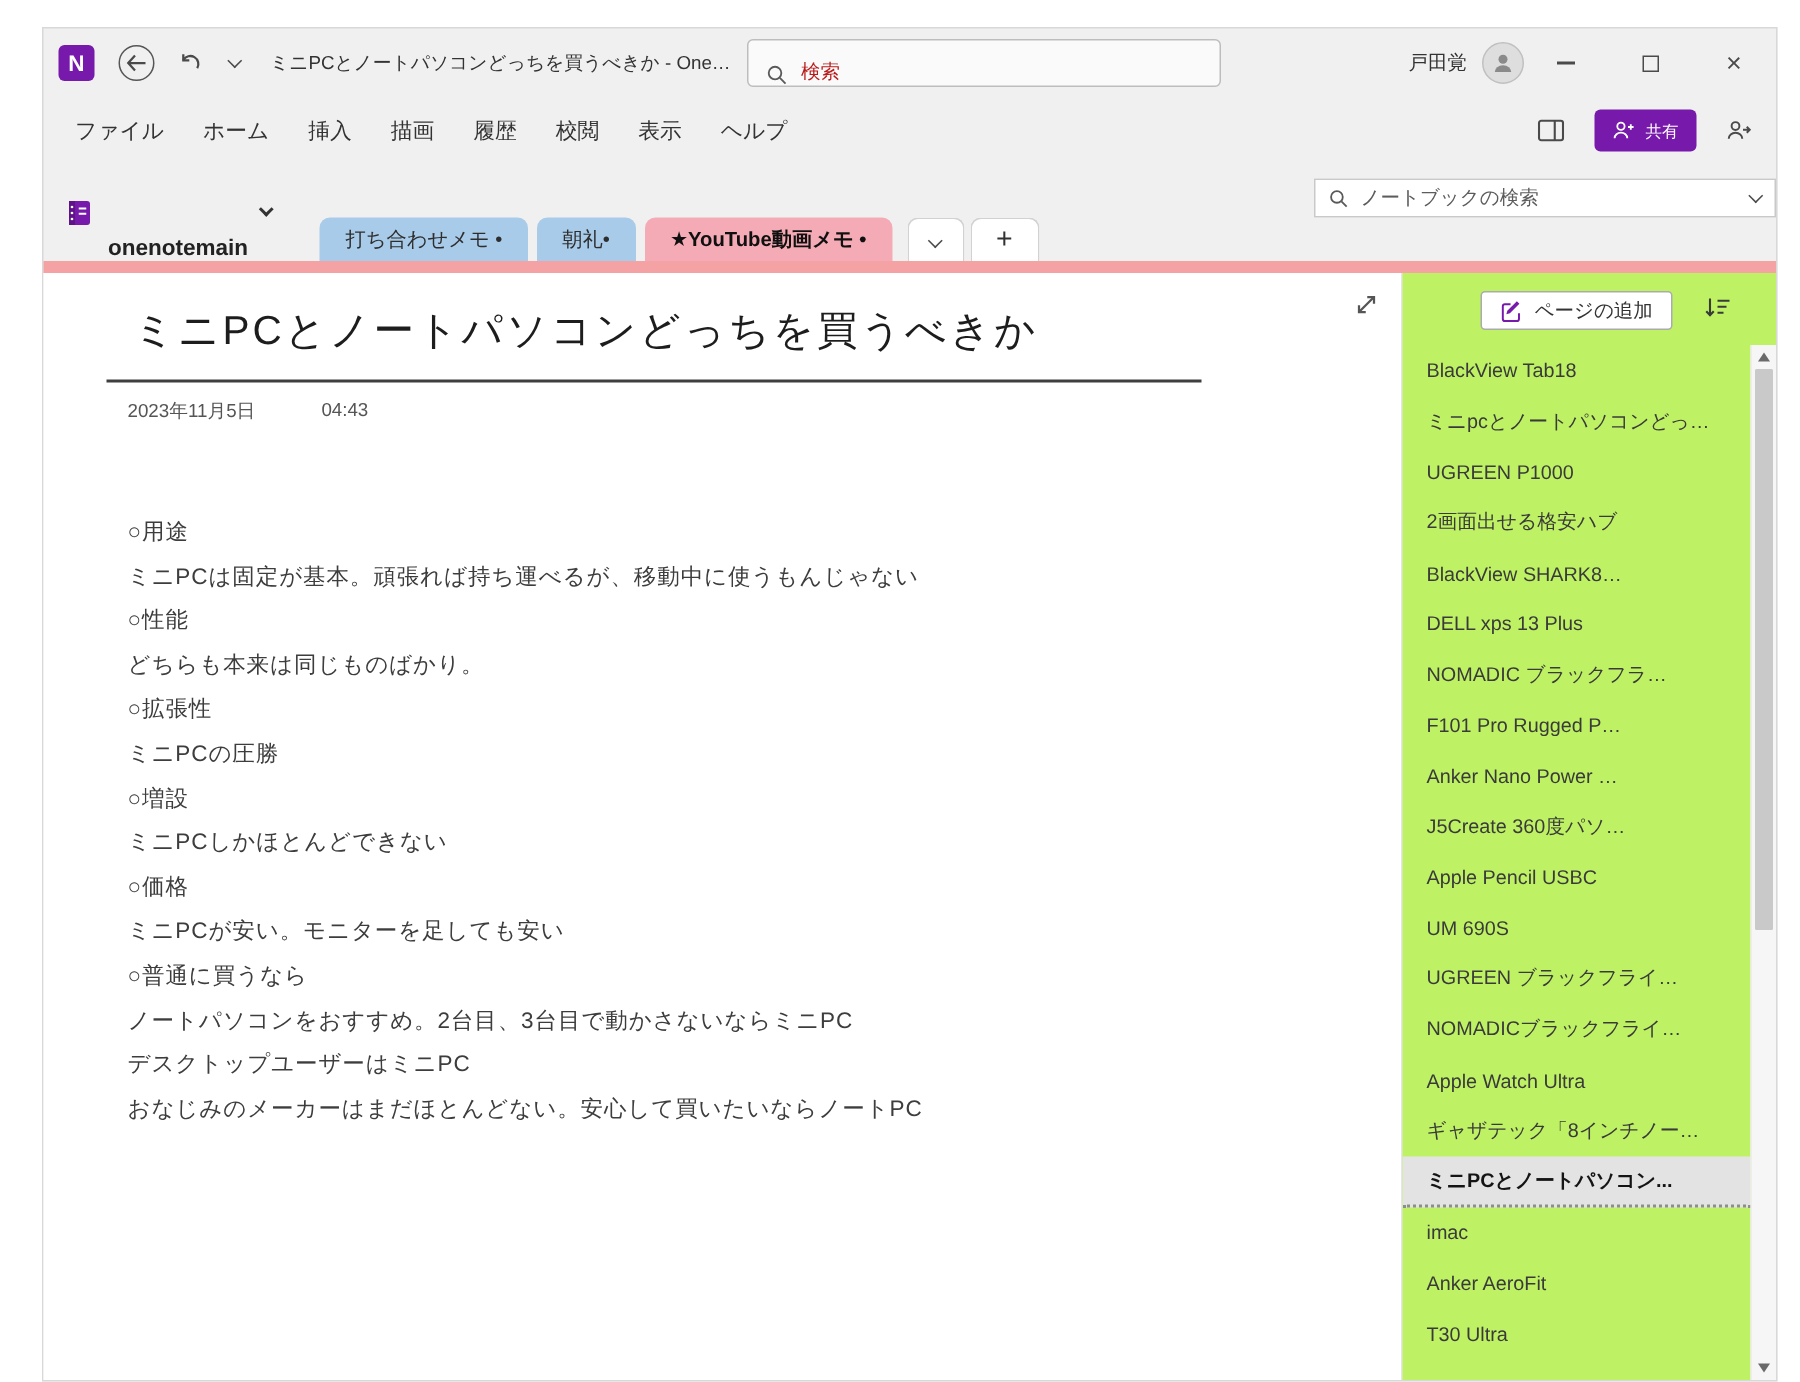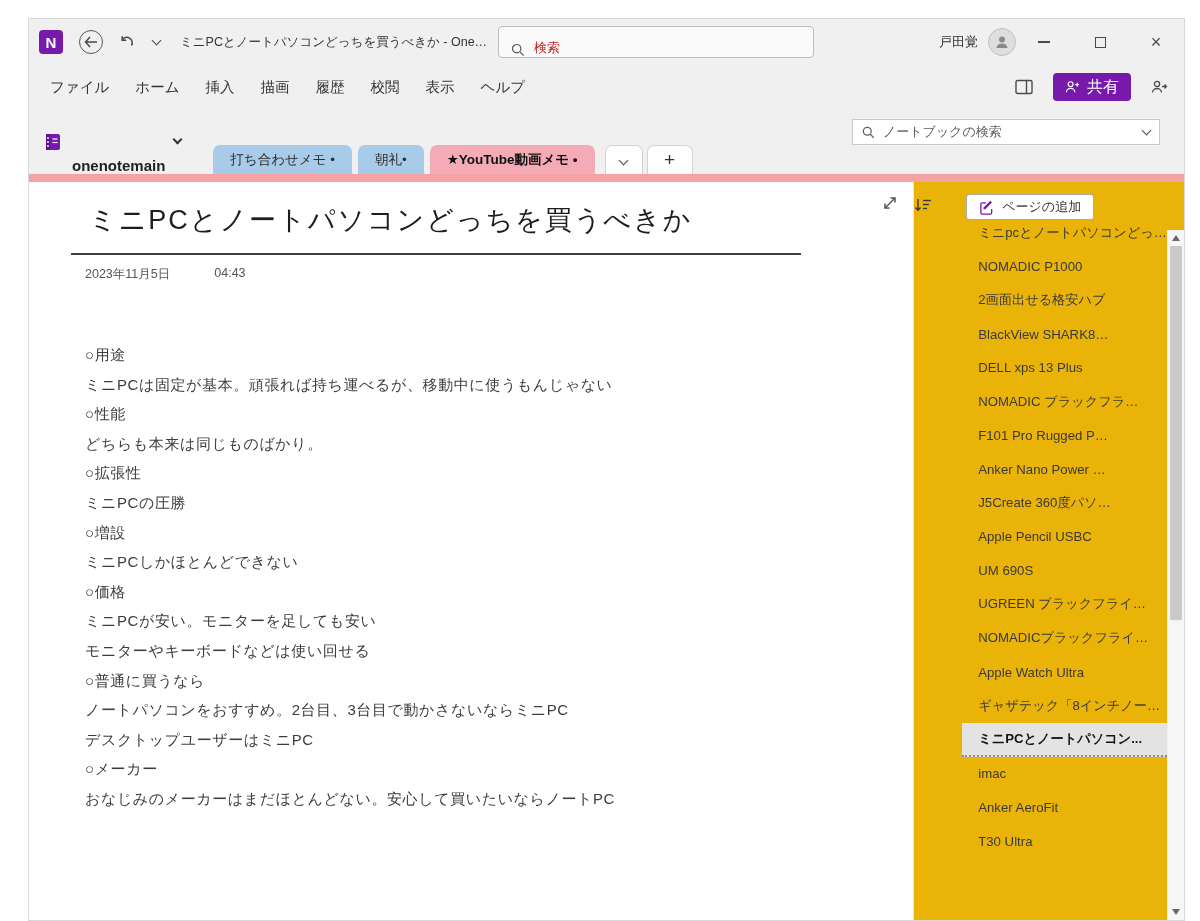--- a/index.html
+++ b/index.html
@@ -37,52 +37,52 @@
     margin-left:10px;display:flex;align-items:center;justify-content:center;}
   .win-btn{width:56px;height:46px;display:flex;align-items:center;justify-content:center;color:#4a4a4a;font-size:18px;}
   .min-glyph{width:12px;height:1.5px;background:#4a4a4a;display:block;}
   .max-glyph{width:11px;height:11px;border:1.5px solid #4a4a4a;display:block;}
   
   .menubar{flex:0 0 44px;display:flex;align-items:center;padding:0 16px 0 8px;}
   #menu-items{display:flex;height:100%;}
   .menu-item{padding:0 13px;font-size:14.5px;color:#333;display:flex;align-items:center;white-space:nowrap;}
   .panel-btn{margin-right:20px;display:flex;align-items:center;}
   .share-button{height:28px;background:var(--accent-purple);color:#fff;border-radius:4px;display:flex;
-    align-items:center;gap:7px;padding:0 12px;font-size:16px;white-space:nowrap;}
+    align-items:center;gap:7px;padding:0 12px;font-size:11px;white-space:nowrap;}
   .person-arrow-btn{margin-left:20px;display:flex;align-items:center;}
   
   .tabrow{flex:0 0 46px;display:flex;align-items:flex-end;position:relative;padding-left:14px;}
   .nb-group{display:flex;align-items:center;height:100%;gap:9px;}
   .nb-name{font-size:15px;font-weight:700;color:#222;margin-top:48px;}
   .nb-chev{width:7px;height:7px;border-right:2px solid #333;border-bottom:2px solid #333;
     display:inline-block;transform:rotate(45deg);margin-top:-4px;}
   #section-tabs{display:flex;align-items:center;margin-left:32px;}
   .section-tab{height:29px;border-radius:7px 7px 0 0;padding:0 17px;display:flex;align-items:center;
     font-size:13.5px;color:#2e2e2e;margin-right:6px;white-space:nowrap;}
   .section-tab.blue{background:var(--section-blue);}
   .section-tab.pink{background:var(--section-pink);}
   .section-tab.active{color:#101010;font-weight:600;}
   .mini-tab{height:29px;width:38px;background:#fff;border:1px solid #d2d2d2;border-bottom:none;
     border-radius:7px 7px 0 0;display:flex;align-items:center;justify-content:center;margin-left:4px;color:#444;}
   .plus-tab{width:46px;font-size:19px;color:#333;font-weight:300;}
-  .nb-search{position:absolute;right:24px;top:10px;width:308px;height:26px;background:#fff;
+  .nb-search{position:absolute;right:0;top:10px;width:308px;height:26px;background:#fff;
     border:1px solid #c9c9c9;display:flex;align-items:center;padding:0 9px;gap:8px;font-size:13px;color:#5c5c5c;}
   
   .band{flex:0 0 8px;background:var(--page-band-pink);}
   .content-row{flex:1;display:flex;min-height:0;}
   .page{flex:1;background:#fff;position:relative;overflow:hidden;}
   .expand-btn{position:absolute;top:12px;right:14px;}
   .page-title{position:absolute;left:60px;top:20px;font-size:27px;color:#1d1d1d;letter-spacing:2px;white-space:nowrap;}
   .title-rule{position:absolute;left:42px;top:71px;width:730px;height:2px;background:#3f3f3f;}
   .date-row{position:absolute;left:56px;top:84px;font-size:12.5px;color:#555;display:flex;gap:44px;}
   .body-lines{position:absolute;left:56px;top:158px;}
   .body-line{font-size:15px;line-height:29.6px;color:#3d3d3d;letter-spacing:0.6px;white-space:pre;}
   
-  .sidebar{flex:0 0 250px;background:#eab308;border-left:1px solid #e6e6e6;position:relative;
-    display:flex;flex-direction:row;}
+  .sidebar{flex:0 0 250px;background:#bef264;border-left:1px solid #e6e6e6;position:relative;
+    display:flex;flex-direction:column;}
   .sb-header{flex:0 0 48px;position:relative;}
   .add-page-btn{position:absolute;left:52px;top:12px;height:26px;border:1px solid #ababab;border-radius:3px;
     background:#fff;display:flex;align-items:center;gap:8px;padding:0 12px;font-size:13px;color:#333;white-space:nowrap;}
   .sort-btn{position:absolute;right:30px;top:15px;display:flex;}
   .page-list{flex:1;padding-right:17px;overflow:hidden;}
   .page-item{height:33.8px;display:flex;align-items:center;padding-left:16px;font-size:13.2px;color:#3a3a3a;
     white-space:nowrap;overflow:hidden;}
   .page-item.selected{background:#e3e3e3;font-weight:700;color:#141414;border-bottom:2px dotted #8d8d8d;}
   .scrollbar{position:absolute;right:0;top:48px;bottom:0;width:17px;background:#f6f6f6;border-left:1px solid #ededed;}
   .sb-arrow{position:absolute;left:0;width:100%;display:flex;justify-content:center;}
@@ -247,25 +247,23 @@
           <div class="body-line">○用途</div>
           <div class="body-line">ミニPCは固定が基本。頑張れば持ち運べるが、移動中に使うもんじゃない</div>
           <div class="body-line">○性能</div>
           <div class="body-line">どちらも本来は同じものばかり。</div>
           <div class="body-line">○拡張性</div>
           <div class="body-line">ミニPCの圧勝</div>
           <div class="body-line">○増設</div>
           <div class="body-line">ミニPCしかほとんどできない</div>
           <div class="body-line">○価格</div>
           <div class="body-line">ミニPCが安い。モニターを足しても安い</div>
-          <div class="body-line">モニターやキーボードなどは使い回せる</div>
           <div class="body-line">○普通に買うなら</div>
           <div class="body-line">ノートパソコンをおすすめ。2台目、3台目で動かさないならミニPC</div>
           <div class="body-line">デスクトップユーザーはミニPC</div>
-          <div class="body-line">○メーカー</div>
           <div class="body-line">おなじみのメーカーはまだほとんどない。安心して買いたいならノートPC</div>
         </div>
     </div>
 
     <div class="sidebar">
       <div class="sb-header">
         <div class="add-page-btn">
           <span>
             <svg width="15" height="15" viewBox="0 0 16 16">
                 <path d="M13.5 9.5 V13.5 a1.5 1.5 0 0 1 -1.5 1.5 H3.5 A1.5 1.5 0 0 1 2 13.5 V4.5 A1.5 1.5 0 0 1 3.5 3 H7.5" fill="none" stroke="#7719aa" stroke-width="1.4"></path>
@@ -281,21 +279,21 @@
                 <line x1="9" y1="3.5" x2="17" y2="3.5" stroke="#3a3a3a" stroke-width="1.4"></line>
                 <line x1="9" y1="7.5" x2="15" y2="7.5" stroke="#3a3a3a" stroke-width="1.4"></line>
                 <line x1="9" y1="11.5" x2="13" y2="11.5" stroke="#3a3a3a" stroke-width="1.4"></line>
               </svg>
           </span>
         </div>
       </div>
       <div class="page-list" id="page-list">
           <div class="page-item">BlackView  Tab18</div>
           <div class="page-item">ミニpcとノートパソコンどっ…</div>
-          <div class="page-item">NOMADIC P1000</div>
+          <div class="page-item">UGREEN P1000</div>
           <div class="page-item">2画面出せる格安ハブ</div>
           <div class="page-item">BlackView  SHARK8…</div>
           <div class="page-item">DELL xps 13 Plus</div>
           <div class="page-item">NOMADIC  ブラックフラ…</div>
           <div class="page-item">F101 Pro Rugged P…</div>
           <div class="page-item">Anker Nano Power …</div>
           <div class="page-item">J5Create  360度パソ…</div>
           <div class="page-item">Apple Pencil  USBC</div>
           <div class="page-item">UM 690S</div>
           <div class="page-item">UGREEN  ブラックフライ…</div>

